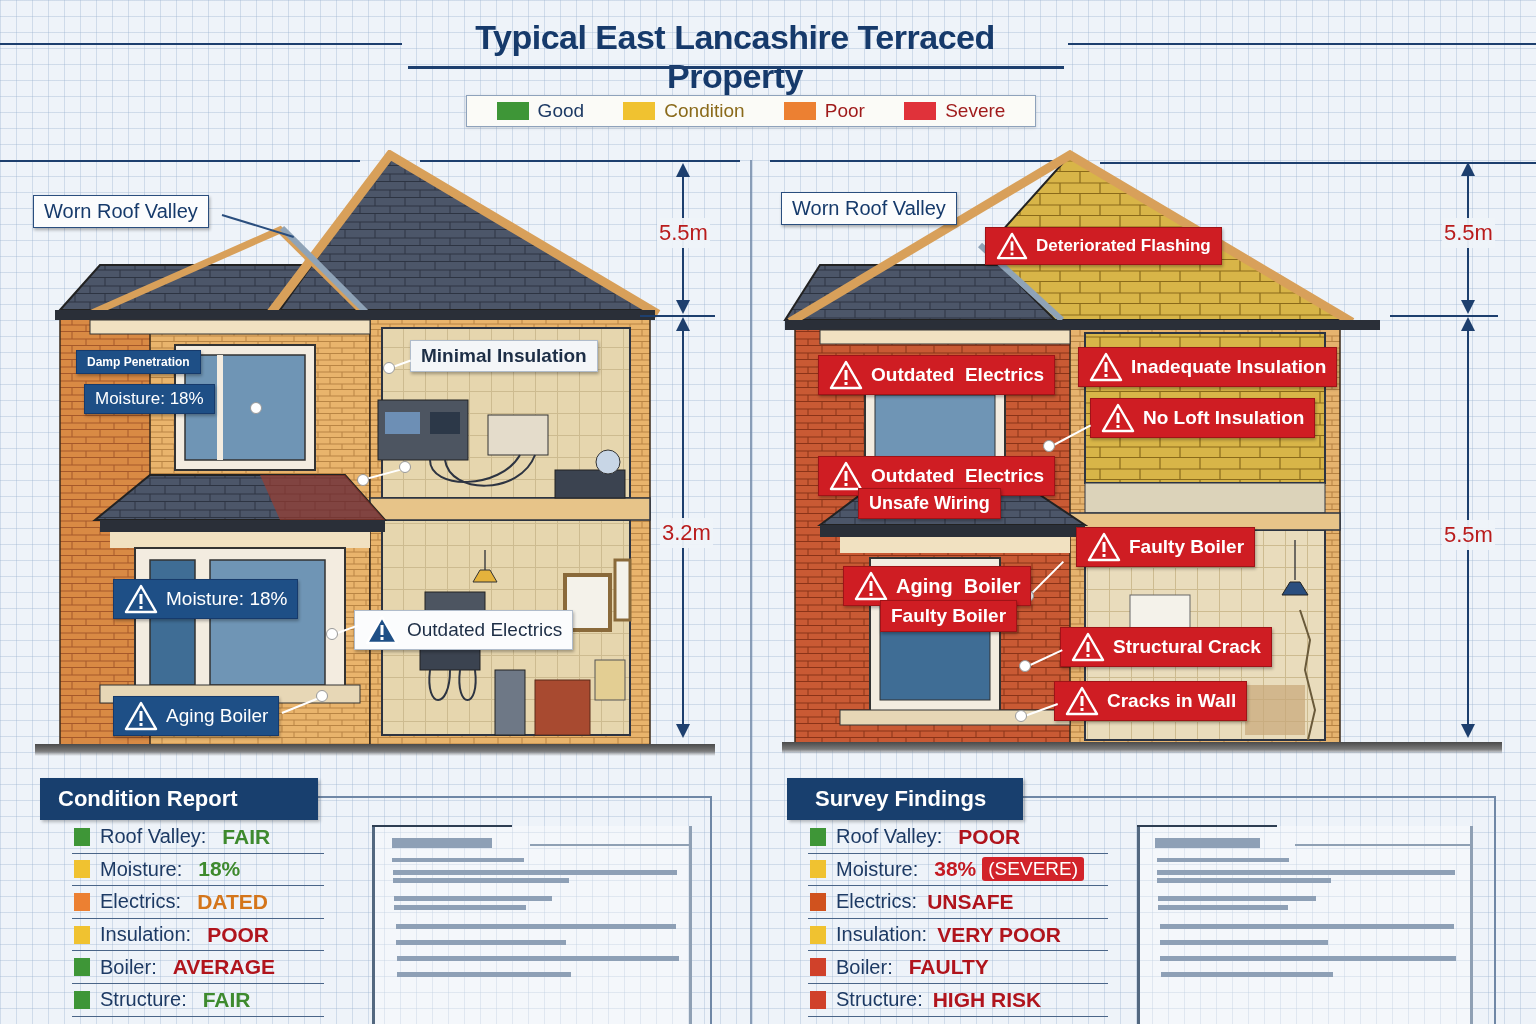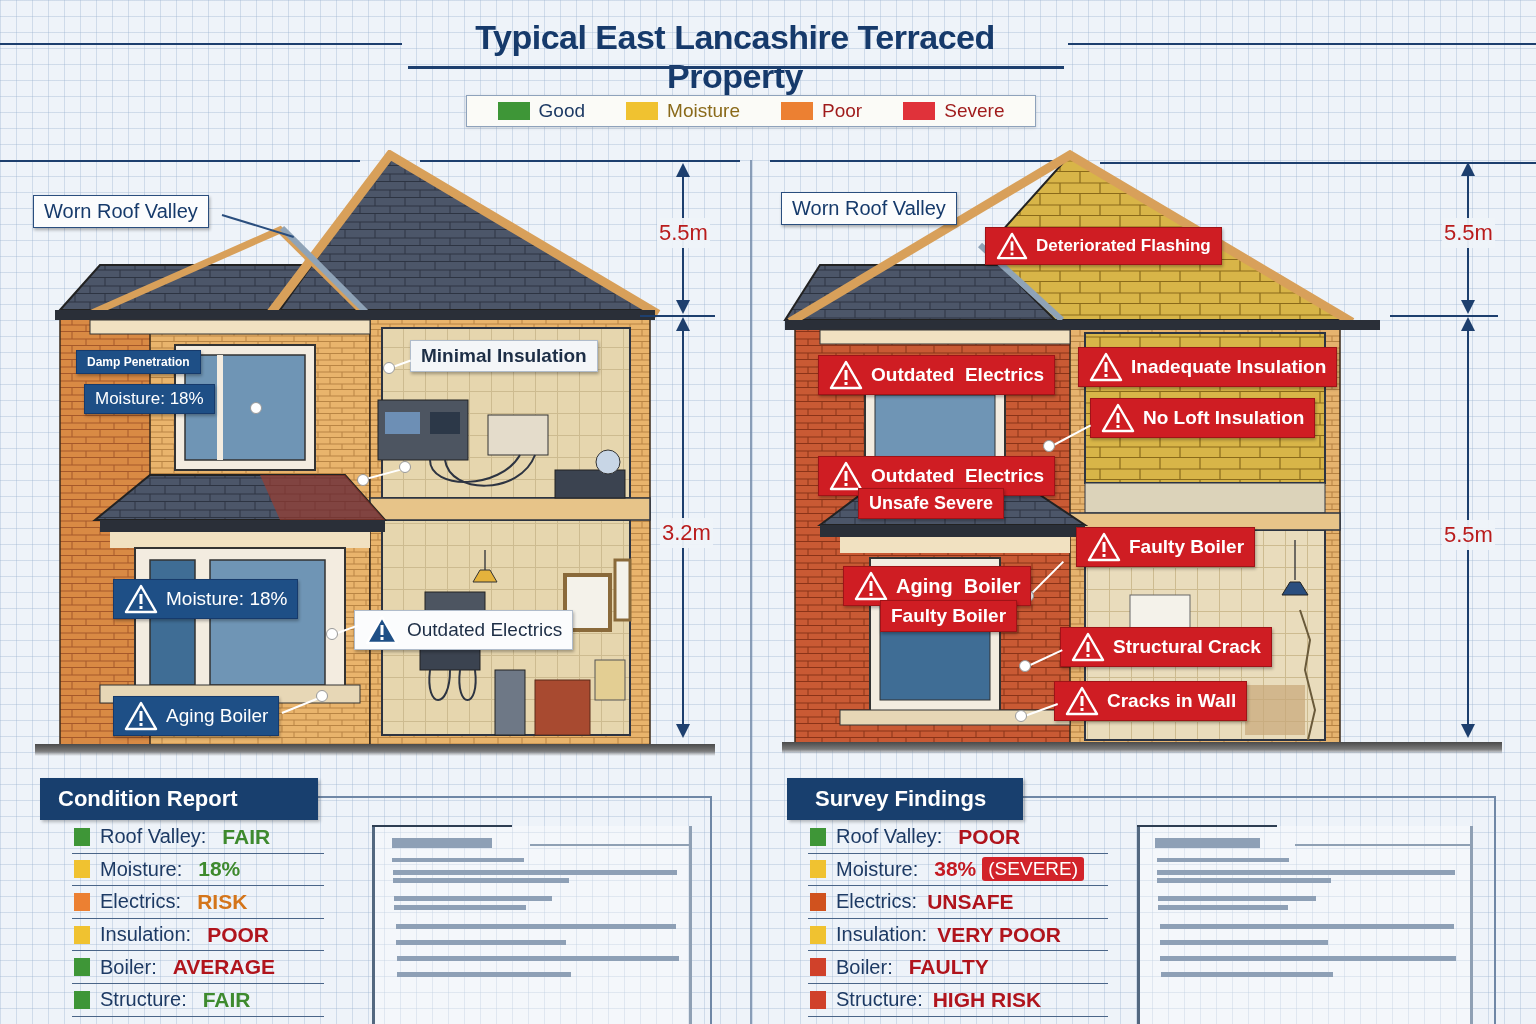--- a/index.html
+++ b/index.html
@@ -101,21 +101,21 @@
 <div class="title">Typical East Lancashire Terraced Property</div>
 <div class="title-underline"></div>
 
 <div class="legend">
   <div class="legend-item">
     <span class="swatch" style="background:#3e9637;"></span>
     <span style="color:#1d3a64;">Good</span>
   </div>
   <div class="legend-item">
     <span class="swatch" style="background:#f0c230;"></span>
-    <span style="color:#8a6a1a;">Moisture</span>
+    <span style="color:#8a6a1a;">Condition</span>
   </div>
   <div class="legend-item">
     <span class="swatch" style="background:#ec8032;"></span>
     <span style="color:#9f1a1a;">Poor</span>
   </div>
   <div class="legend-item">
     <span class="swatch" style="background:#e0323a;"></span>
     <span style="color:#9f1a1a;">Severe</span>
   </div>
 </div>
@@ -361,21 +361,21 @@
 
 <div class="callout red" style="left:818px;top:456px;">
   <svg class="warn-svg" width="34" height="30" viewBox="0 0 34 30">
       <polygon points="17,2 32,28 2,28" fill="#cf1d23" stroke="#fff" stroke-width="2.5" stroke-linejoin="round"></polygon>
       <rect x="15.5" y="10" width="3" height="10" fill="#fff"></rect>
       <rect x="15.5" y="22" width="3" height="3" fill="#fff"></rect>
     </svg>
   <span style="white-space:pre;">Outdated  Electrics</span>
 </div>
 <div class="callout red" style="left:858px;top:488px;font-size:18px;">
-  <span>Unsafe Severe</span>
+  <span>Unsafe Wiring</span>
 </div>
 
 <div class="callout red" style="left:1076px;top:527px;">
   <svg class="warn-svg" width="34" height="30" viewBox="0 0 34 30">
       <polygon points="17,2 32,28 2,28" fill="#cf1d23" stroke="#fff" stroke-width="2.5" stroke-linejoin="round"></polygon>
       <rect x="15.5" y="10" width="3" height="10" fill="#fff"></rect>
       <rect x="15.5" y="22" width="3" height="3" fill="#fff"></rect>
     </svg>
   <span>Faulty Boiler</span>
 </div>
@@ -435,21 +435,21 @@
     <span class="val" style="color:#3e8a2e;">FAIR</span>
   </div>
   <div class="row">
     <span class="sq" style="background:#f0c230;"></span>
     <span class="lbl">Moisture:</span>
     <span class="val" style="color:#3e8a2e;">18%</span>
   </div>
   <div class="row">
     <span class="sq" style="background:#ec8032;"></span>
     <span class="lbl">Electrics:</span>
-    <span class="val" style="color:#d4751a;">RISK</span>
+    <span class="val" style="color:#d4751a;">DATED</span>
   </div>
   <div class="row">
     <span class="sq" style="background:#f0c230;"></span>
     <span class="lbl">Insulation:</span>
     <span class="val" style="color:#b0141c;">POOR</span>
   </div>
   <div class="row">
     <span class="sq" style="background:#3e9637;"></span>
     <span class="lbl">Boiler:</span>
     <span class="val" style="color:#b0141c;">AVERAGE</span>

